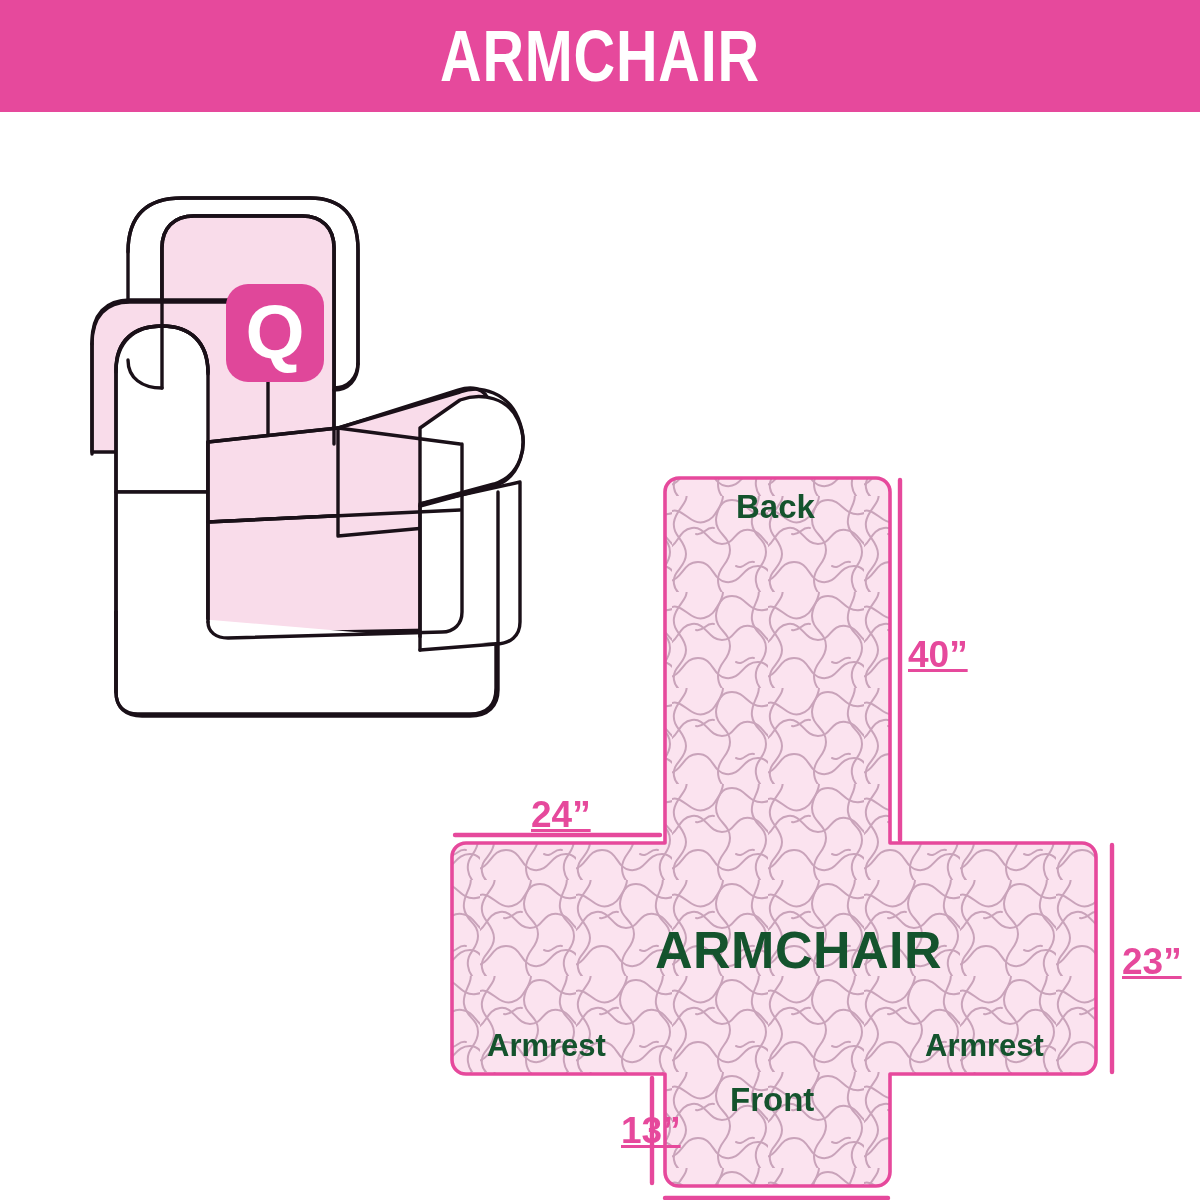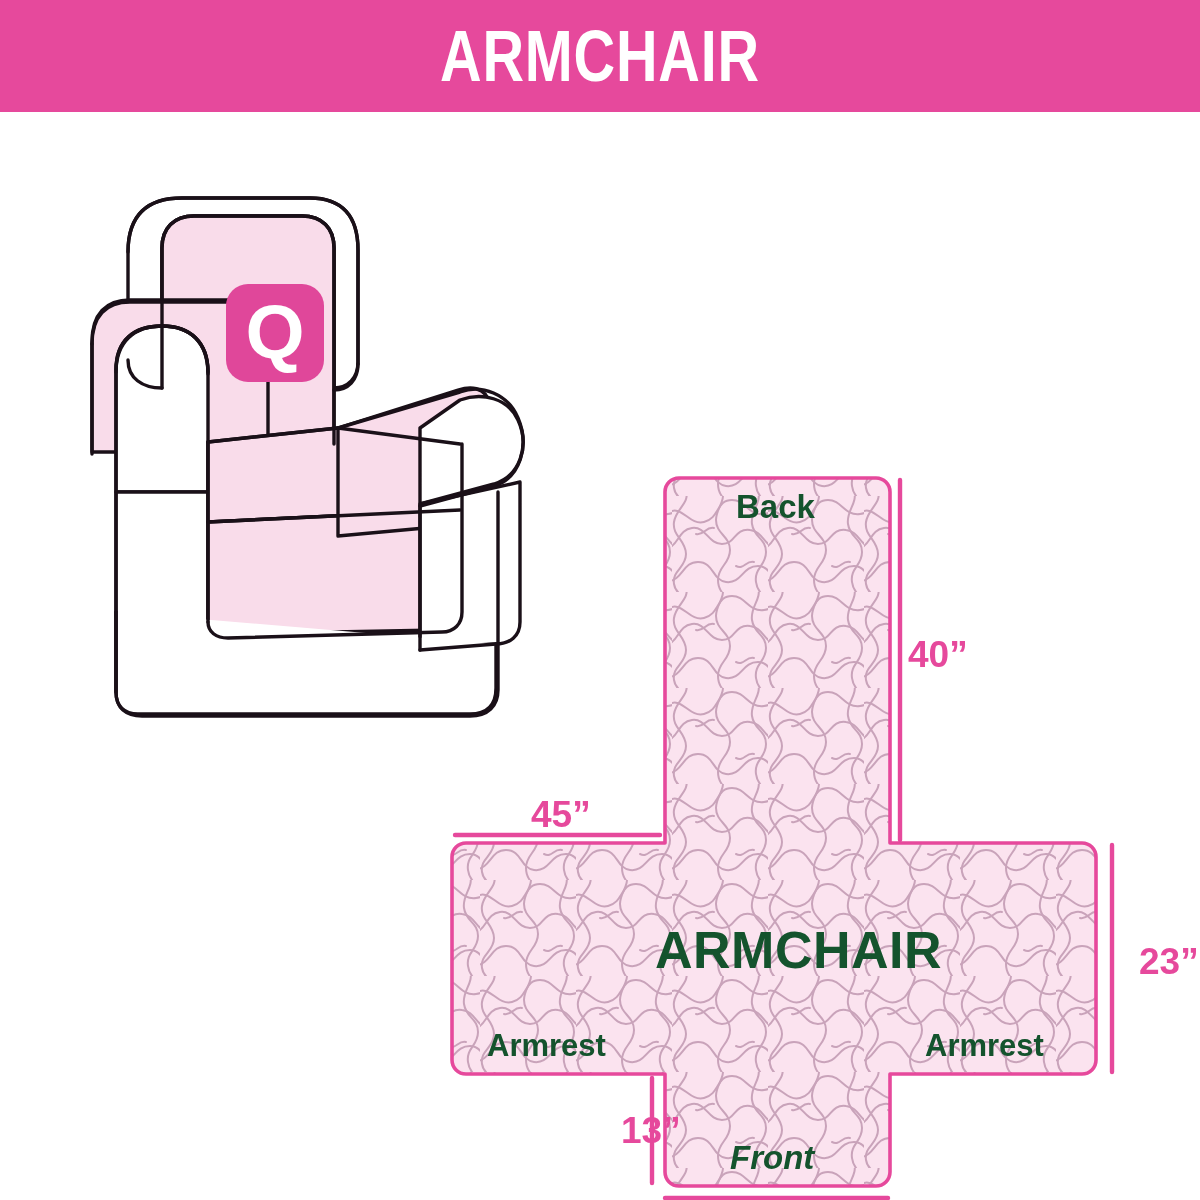--- a/index.html
+++ b/index.html
@@ -61,29 +61,30 @@
     white-space: nowrap;
     line-height: 1;
   }
   .dim-label {
     position: absolute;
     color: #e6499c;
     font-weight: 700;
     white-space: nowrap;
     line-height: 1;
     font-size: 37px;
+    text-decoration: underline;
   }
   #label-back      { font-size: 33px; left: 736px; top: 378px; }
-  #label-front     { font-size: 33px; left: 730px; top: 1029px; font-style: italic; }
+  #label-front     { font-size: 33px; left: 730px; top: 971px; }
   #label-armrest-left  { font-size: 31px; left: 487px; top: 918px; }
   #label-armrest-right { font-size: 31px; left: 925px; top: 918px; }
   #label-center    { font-size: 52px; left: 655px; top: 812px; letter-spacing: 0.5px; }
 
   #dim-40 { left: 908px; top: 524px; }
-  #dim-23 { left: 1122px; top: 831px; margin-left: 17px; }
+  #dim-23 { left: 1122px; top: 831px; }
   #dim-13 { left: 621px; top: 1000px; }
   #dim-24-top { left: 531px; top: 684px; }
 </style>
 </head>
 <body>
 
 <div id="header-banner">
   <div id="header-title">ARMCHAIR</div>
 </div>
 
@@ -206,17 +207,17 @@
   <div class="flat-label" id="label-armrest-left">Armrest</div>
 
   <div class="flat-label" id="label-armrest-right">Armrest</div>
 
   <div class="flat-label" id="label-front">Front</div>
 
   <div class="dim-label" id="dim-40">40”</div>
 
   <div class="dim-label" id="dim-23">23”</div>
 
-  <div class="dim-label" id="dim-24-top">45”</div>
+  <div class="dim-label" id="dim-24-top">24”</div>
 
   <div class="dim-label" id="dim-13">13”</div>
 
 </div>
 
 </body></html>

